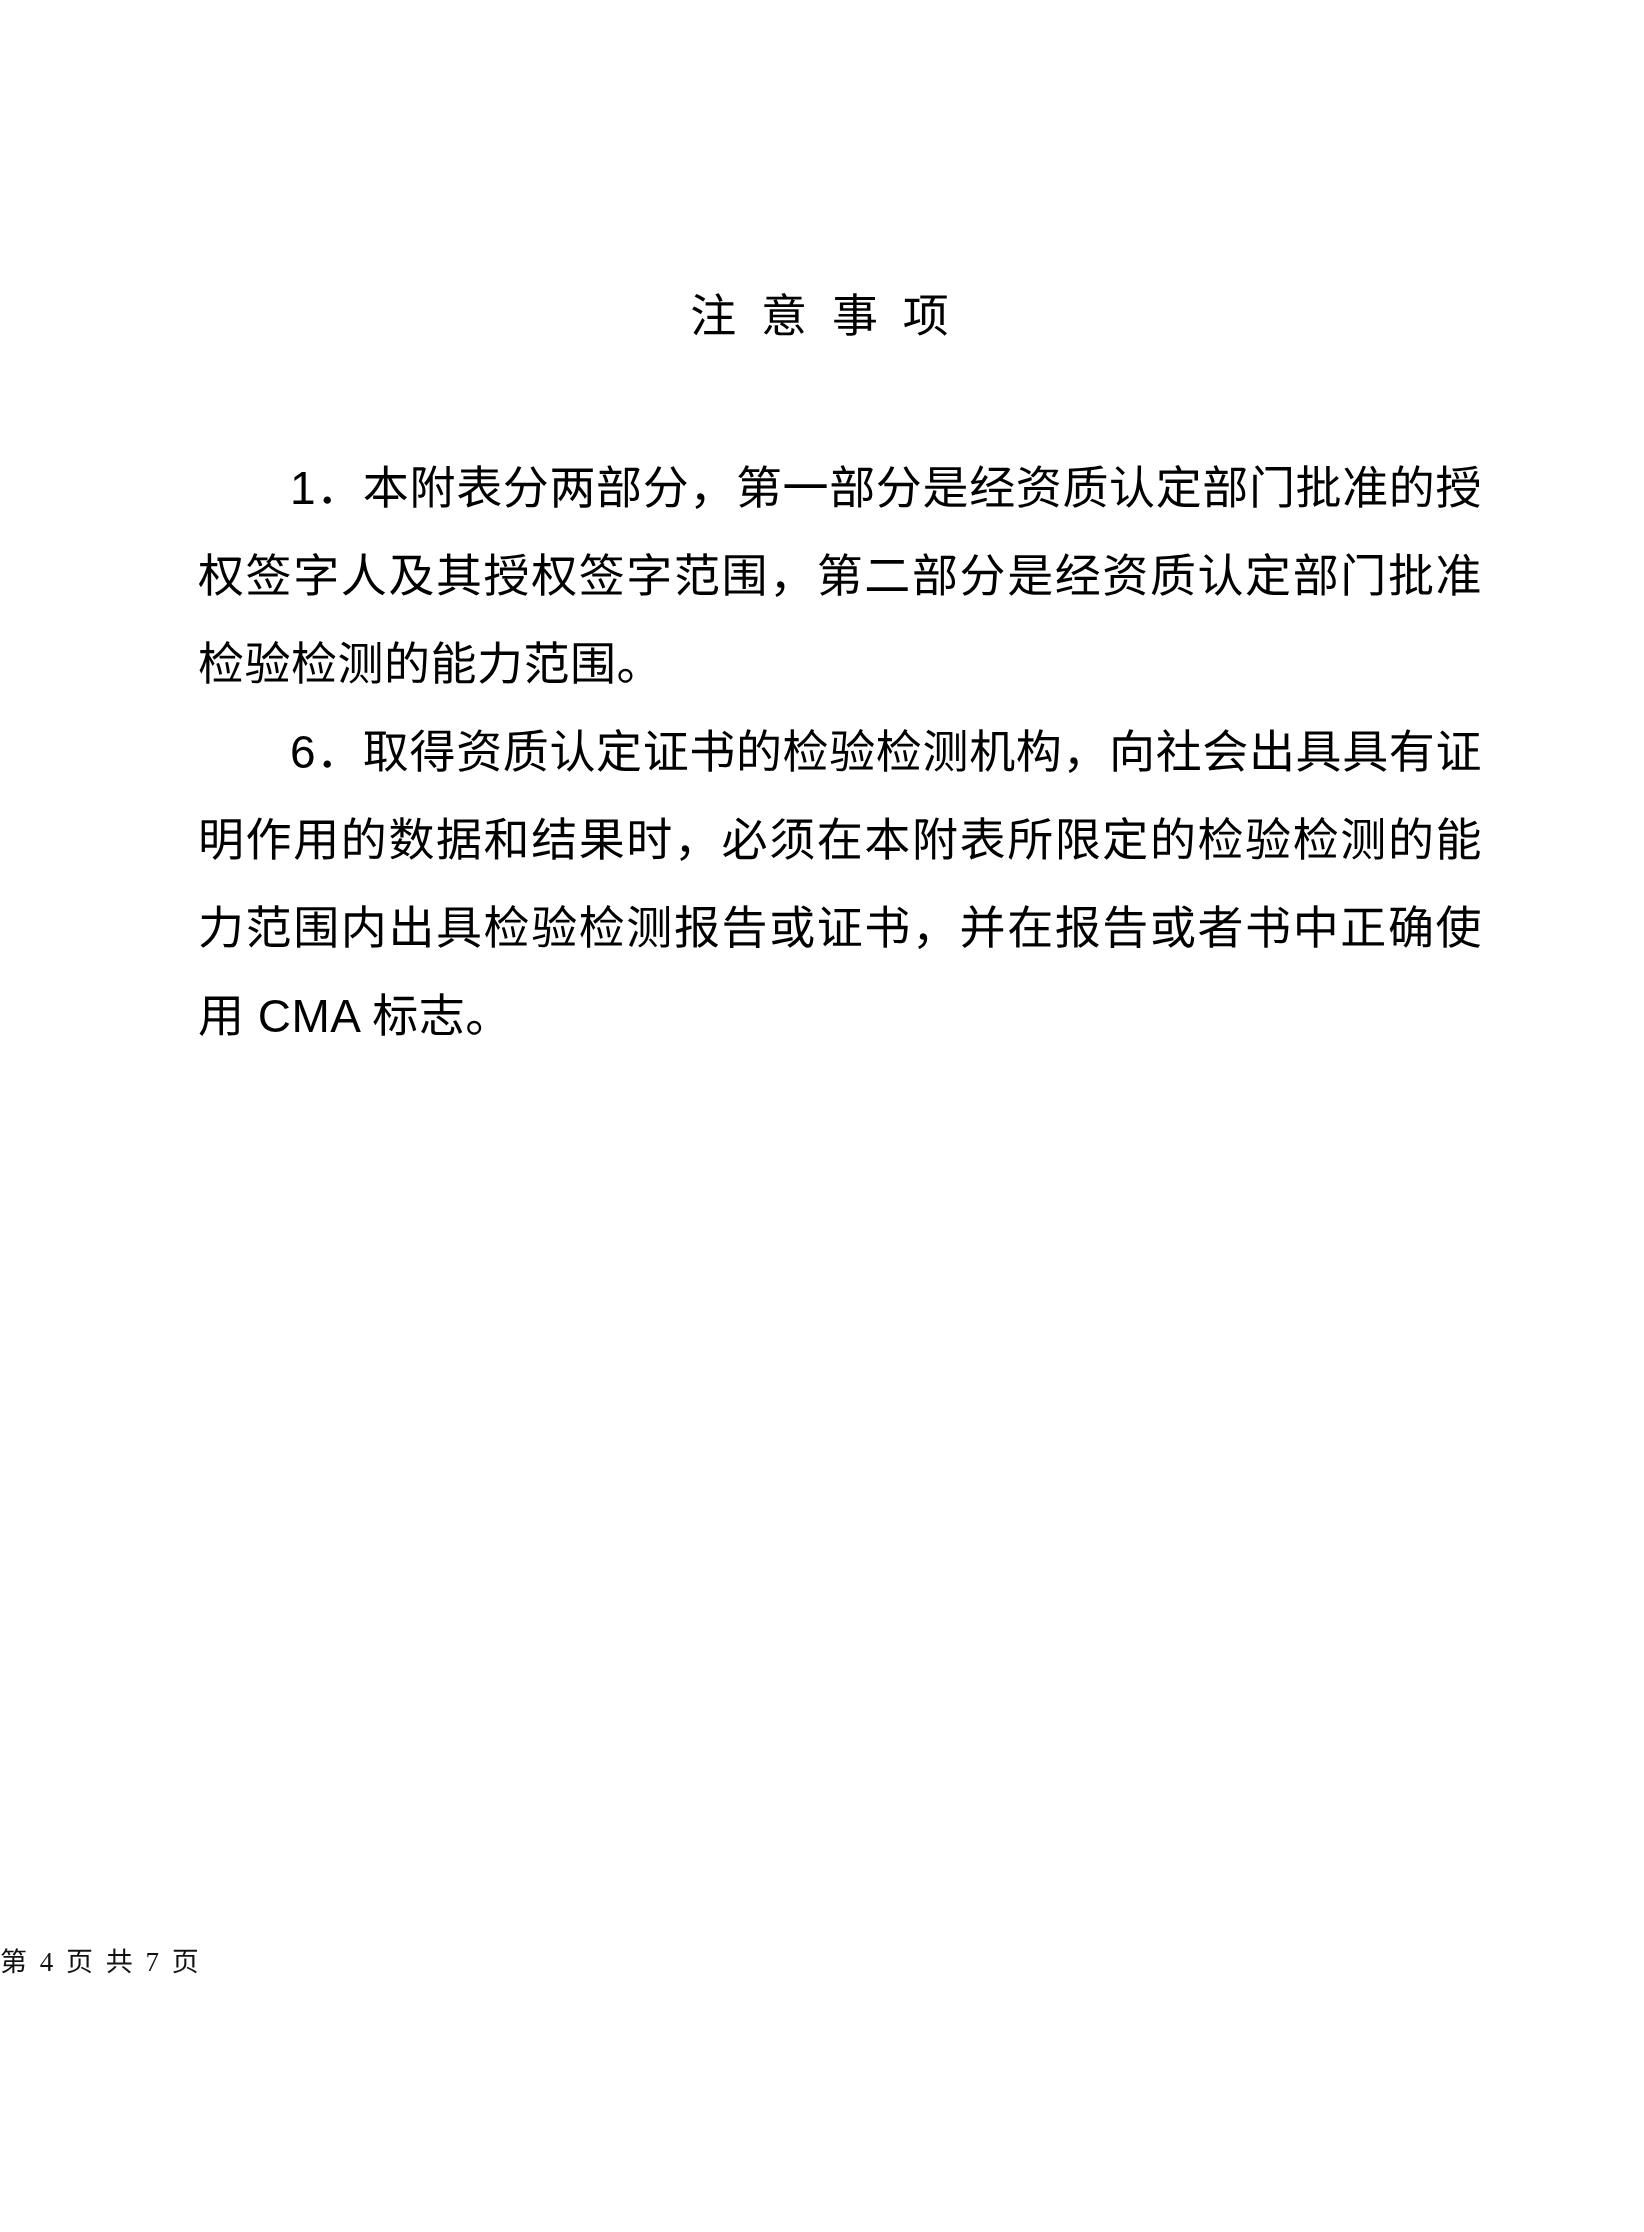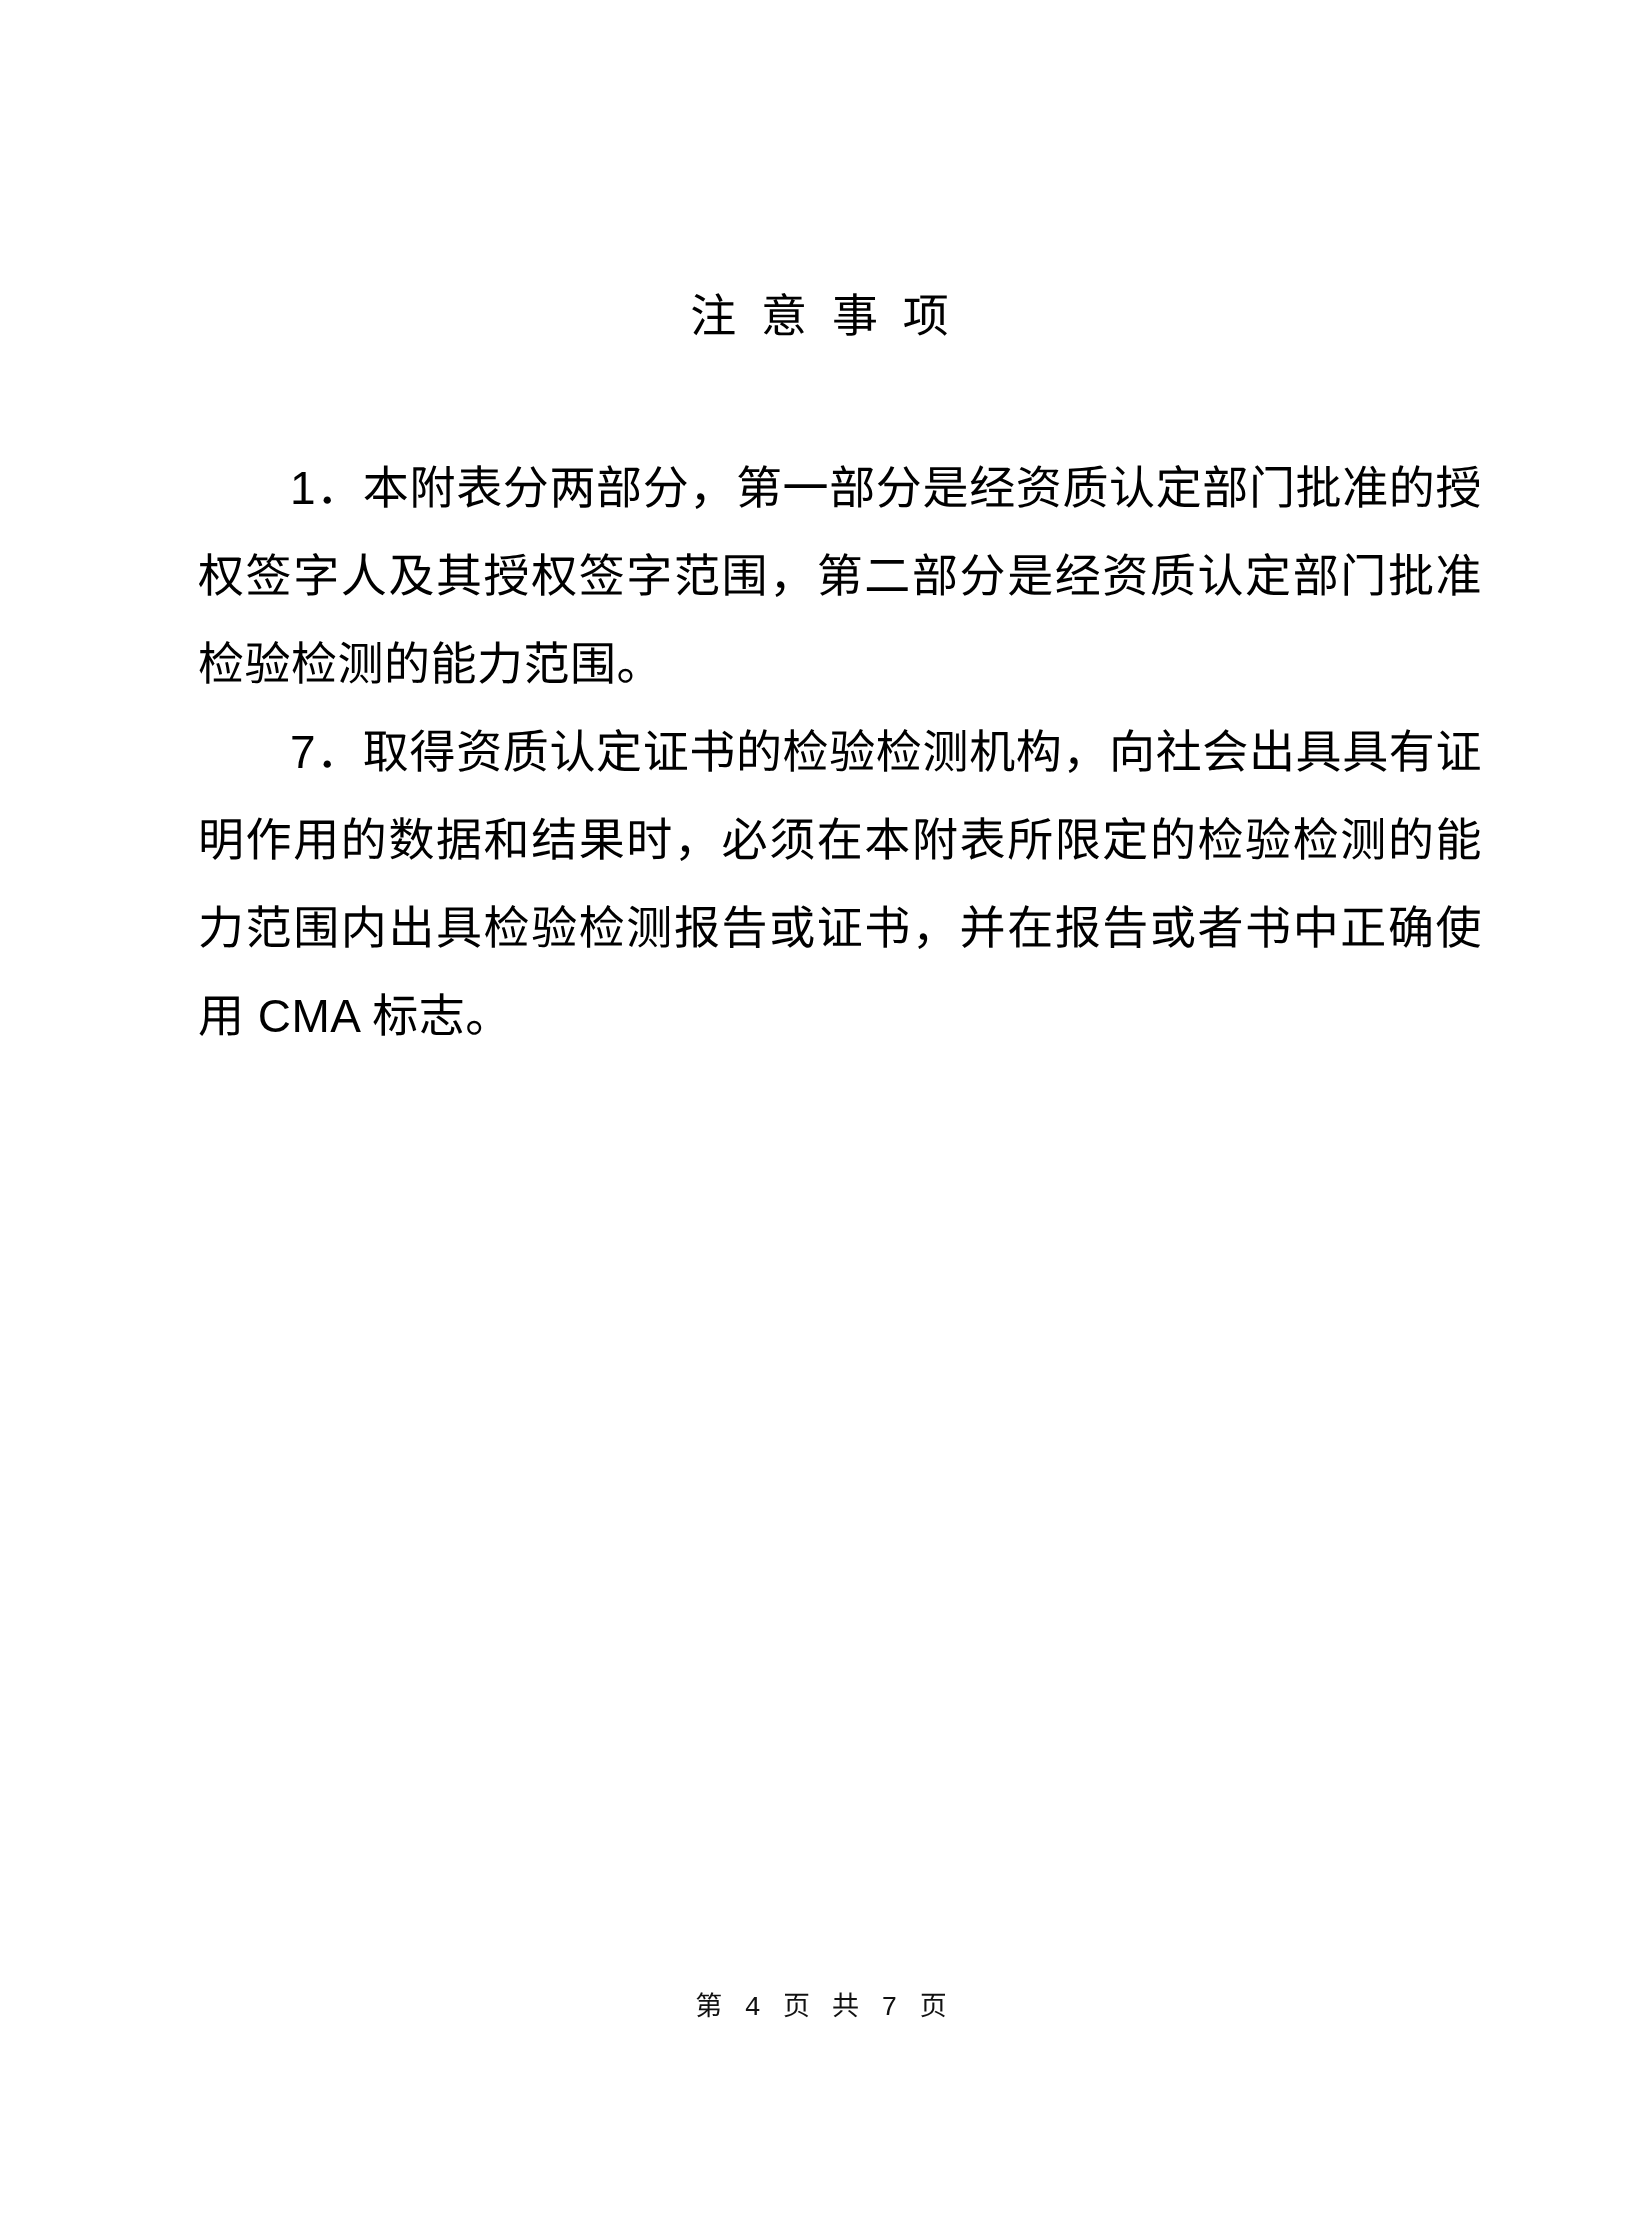--- a/index.html
+++ b/index.html
@@ -42,40 +42,40 @@
     text-justify: inter-ideograph;
     letter-spacing: 0.5px;
   }
   .para {
     margin: 0;
     padding: 0;
     text-indent: 92px;
   }
   .page-footer {
     position: absolute;
-    top: 1984px;
+    top: 1940px;
     left: 0;
     right: 0;
-    text-align: center;
-    font-family: Liberation Mono, monospace;
+    text-align: left;
+    font-family: Liberation Serif, serif;
     font-size: 27px;
     font-weight: 400;
     letter-spacing: 3px;
     color: #111111;
     white-space: pre;
   }
 </style>
 </head>
 <body>
 
 <div class="page">
 
   <h1 class="doc-title">注 意 事 项</h1>
 
   <div class="content">
     <p class="para">1．本附表分两部分，第一部分是经资质认定部门批准的授权签字人及其授权签字范围，第二部分是经资质认定部门批准检验检测的能力范围。</p>
-    <p class="para">7．取得资质认定证书的检验检测机构，向社会出具具有证明作用的数据和结果时，必须在本附表所限定的检验检测的能力范围内出具检验检测报告或证书，并在报告或者书中正确使用 CMA 标志。</p>
+    <p class="para">6．取得资质认定证书的检验检测机构，向社会出具具有证明作用的数据和结果时，必须在本附表所限定的检验检测的能力范围内出具检验检测报告或证书，并在报告或者书中正确使用 CMA 标志。</p>
   </div>
 
   <div class="page-footer">第 4 页 共 7 页</div>
 
 </div>
 
 
 </body></html>

